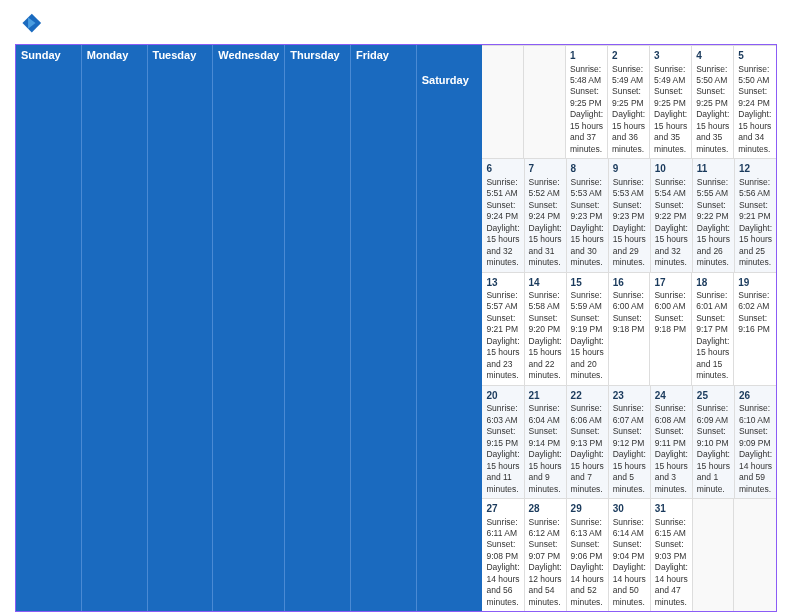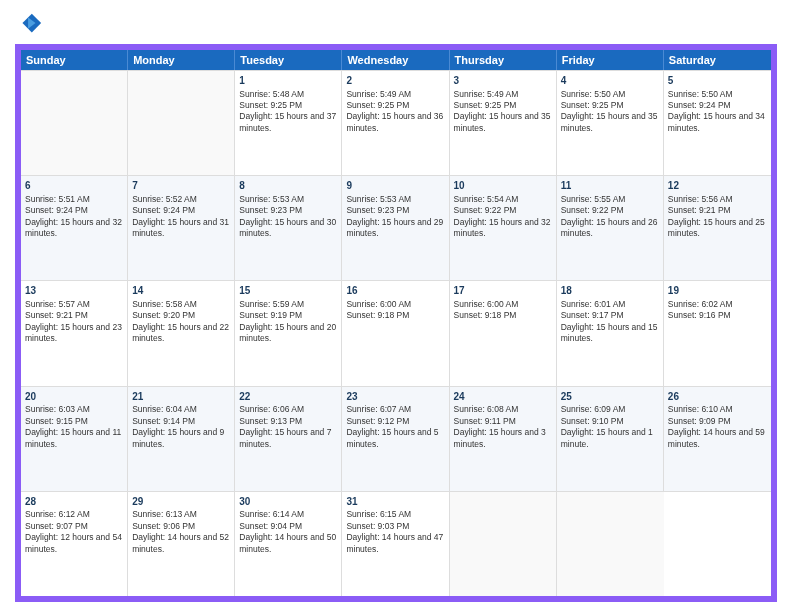--- a/index.html
+++ b/index.html
@@ -47,37 +47,36 @@
       color: #1a3a5c;
       line-height: 1.1;
     }
     .subtitle {
       font-size: 13px;
       color: #333;
     }
     .calendar {
       flex: 1;
       display: flex;
-      flex-direction: column;
-      border: 6px solid #8b5cf6;
+      border: 1px solid #8b5cf6;
     }
     .cal-header {
       display: grid;
       grid-template-columns: repeat(7, 1fr);
       background: #1a6abf;
     }
     .cal-header-cell {
       color: white;
       font-size: 11px;
       font-weight: bold;
       padding: 4px 5px;
       text-align: left;
       border-right: 1px solid #4a8ad4;
     }
-    .cal-header-cell:last-child { border-right: none; }
+    .cal-header-cell:last-child { border-right: none; margin-top: 25px; }
     .cal-body {
       flex: 1;
       display: flex;
       flex-direction: column;
     }
     .cal-row {
       display: grid;
       grid-template-columns: repeat(7, 1fr);
       flex: 1;
       border-top: 1px solid #ddd;
@@ -293,20 +292,26 @@
           </div>
           <div class="cal-cell">
             <span class="day-num">26</span>
             <div>Sunrise: 6:10 AM</div>
             <div>Sunset: 9:09 PM</div>
             <div>Daylight: 14 hours and 59 minutes.</div>
           </div>
         </div>
         <div class="cal-row">
           <div class="cal-cell">
+            <span class="day-num">27</span>
+            <div>Sunrise: 6:11 AM</div>
+            <div>Sunset: 9:08 PM</div>
+            <div>Daylight: 14 hours and 56 minutes.</div>
+          </div>
+          <div class="cal-cell">
             <span class="day-num">28</span>
             <div>Sunrise: 6:12 AM</div>
             <div>Sunset: 9:07 PM</div>
             <div>Daylight: 12 hours and 54 minutes.</div>
           </div>
           <div class="cal-cell">
             <span class="day-num">29</span>
             <div>Sunrise: 6:13 AM</div>
             <div>Sunset: 9:06 PM</div>
             <div>Daylight: 14 hours and 52 minutes.</div>

